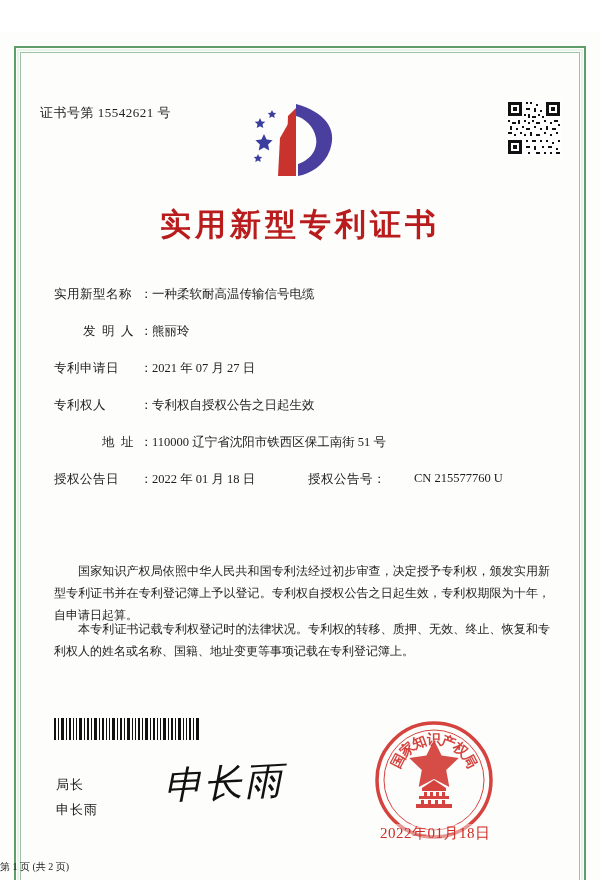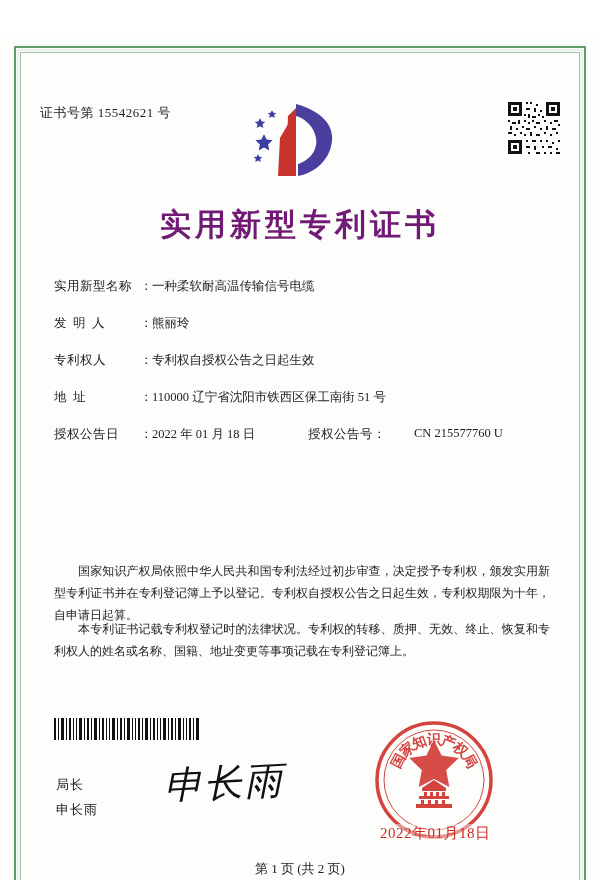--- a/index.html
+++ b/index.html
@@ -81,44 +81,45 @@
 
   .title {
     position: absolute;
     left: 0;
     right: 0;
     top: 172px;
     text-align: center;
     font-size: 31px;
     font-weight: bold;
     letter-spacing: 4px;
-    color: #701a75;
+    color: #b91c1c;
   }
 
   
   .fields {
     position: absolute;
     left: 54px;
-    top: 246px;
+    top: 254px;
     right: 54px;
   }
   .row {
     position: relative;
     height: 37px;
     font-size: 12.5px;
     color: #1d1d1d;
     white-space: nowrap;
   }
   .label {
     display: inline-block;
     width: 86px;
     letter-spacing: 0.5px;
   }
   .label.spaced {
     letter-spacing: 6.5px;
+    text-align: right;
   }
   .colon {
     display: inline-block;
     width: 12px;
   }
   .value {
     display: inline-block;
   }
   .row .second-label {
     position: absolute;
@@ -192,22 +193,21 @@
     font-size: 15px;
     color: #cf2a24;
     letter-spacing: 0.5px;
     background: rgba(253,253,251,0.45);
   }
 
   .page-num {
     position: absolute;
     left: 0; right: 0;
     top: 828px;
-    text-align: center;
-    font-size: 13px;
+    font-size: 10px;
     color: #222;
   }
   .footer-faint {
     position: absolute;
     left: 0; right: 0;
     top: 866px;
     text-align: center;
     font-size: 10px;
     color: #cfd8cf;
     letter-spacing: 1px;
@@ -317,20 +317,23 @@
 
       <div class="row">
         <span class="label">实用新型名称</span><span class="colon">：</span><span class="value">一种柔软耐高温传输信号电缆</span>
       </div>
 
       <div class="row">
         <span class="label spaced">发明人</span><span class="colon">：</span><span class="value">熊丽玲</span>
       </div>
 
 
+      <div class="row">
+        <span class="label">专利申请日</span><span class="colon">：</span><span class="value">2021 年 07 月 27 日</span>
+      </div>
 
       <div class="row">
         <span class="label">专利权人</span><span class="colon">：</span><span class="value">专利权自授权公告之日起生效</span>
       </div>
 
       <div class="row">
         <span class="label spaced">地址</span><span class="colon">：</span><span class="value">110000 辽宁省沈阳市铁西区保工南街 51 号</span>
       </div>
 
       <div class="row">

